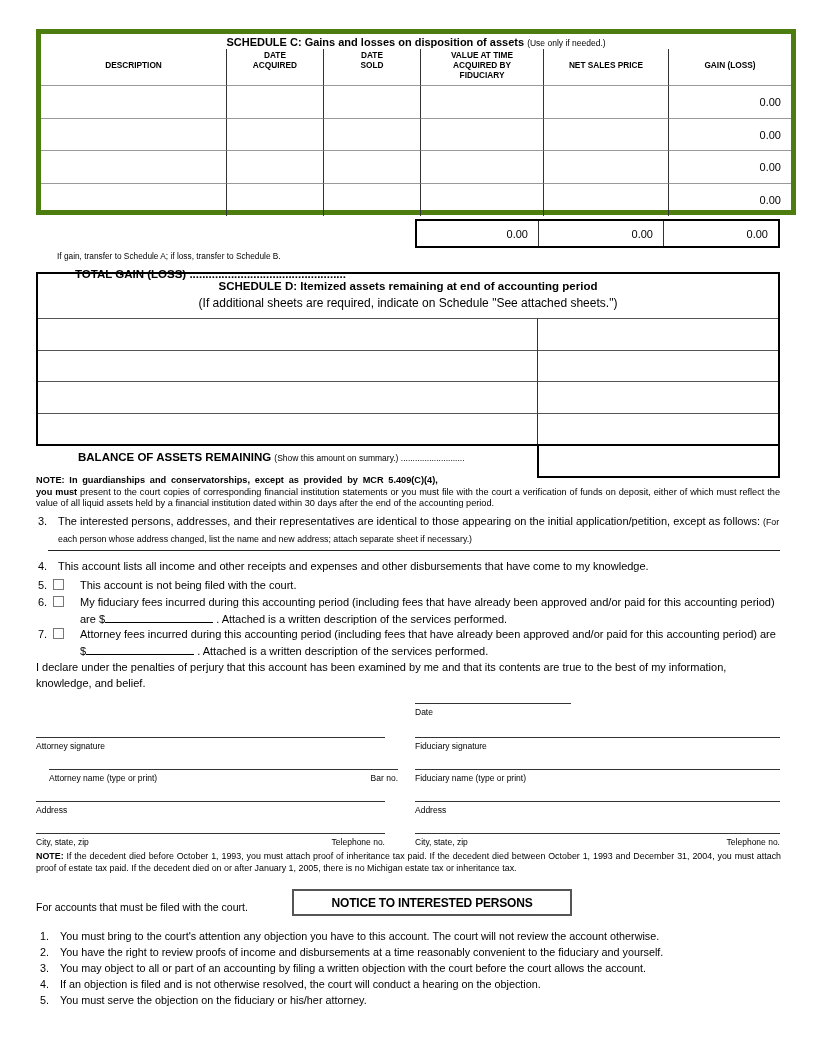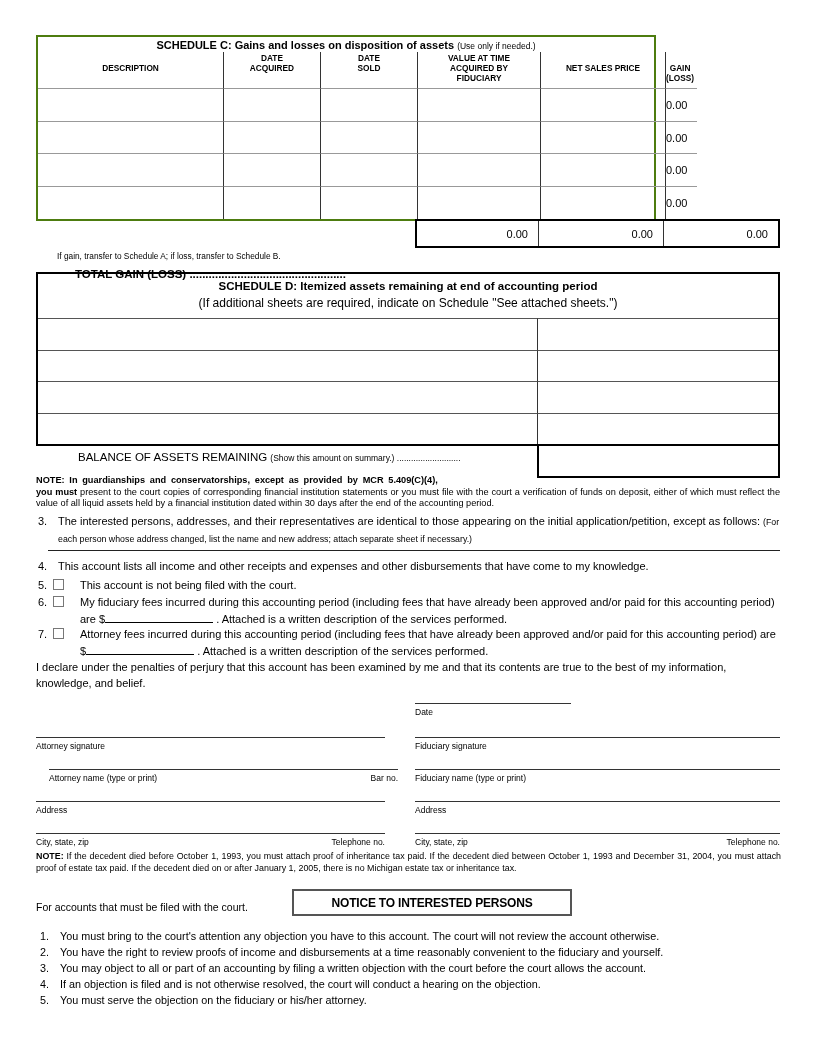--- a/index.html
+++ b/index.html
@@ -2,21 +2,21 @@
 <html><head>
 <meta charset="utf-8">
 <style>
   * { margin:0; padding:0; box-sizing:border-box; }
   html,body { background:#fff; }
   body { font-family:"Liberation Sans", sans-serif; color:#000; }
   .page { position:relative; width:816px; height:1056px; background:#ffffff; overflow:hidden; }
   .abs { position:absolute; }
 
   
-  #sc-box { left:36px; top:35px; width:620px; height:186px; border:2px solid #4d7c0f; }
+  #sc-box { left:36px; top:29px; width:760px; height:186px; border:5px solid #4d7c0f; }
   .sc-title { height:15px; padding-top:2px; text-align:center; font-size:11px; line-height:12px; white-space:nowrap; }
   .sc-title .t { font-weight:bold; }
   .sc-title .small { font-size:8.5px; font-weight:normal; }
   .sc-grid { display:grid; grid-template-columns:185px 97px 97px 123px 125px 1fr; }
   .sc-head { height:36px; }
   .sc-head > div { border-left:1.2px solid #333; font-size:8.3px; font-weight:bold; text-align:center; line-height:9.8px; padding-top:2px; }
   .sc-head > div:first-child { border-left:none; }
   .sc-head > div.mid { padding-top:12px; }
   .sc-body { grid-auto-rows:32.7px; }
   .sc-body > div { border-left:1.2px solid #333; border-top:1px solid #999; }
@@ -32,21 +32,21 @@
   
   #sd-box { left:36px; top:272px; width:744px; height:174px; border:2px solid #000; }
   .sd-head { height:44px; text-align:center; }
   .sd-title { font-size:11.5px; font-weight:bold; padding-top:6px; }
   .sd-sub { font-size:12px; padding-top:4px; }
   .sd-grid { display:grid; grid-template-columns:499px 1fr; grid-auto-rows:31.5px; }
   .sd-grid > div { border-top:1px solid #555; }
   .sd-grid > div.amt { border-left:1.2px solid #333; }
   #sd-balance-box { left:537px; top:446px; width:243px; height:32px; border:2px solid #000; border-top:none; }
   #sd-balance-label { left:57px; top:451px; font-size:11.5px; white-space:nowrap; }
-  #sd-balance-label .b { font-weight:normal;padding-left:21px; }
+  #sd-balance-label .b { font-weight:bold;padding-left:21px; }
   #sd-balance-label .small { font-size:8.5px; }
 
   
   #guard-note-bold { left:36px; top:475px; width:505px; font-size:9.2px; font-weight:bold; word-spacing:2.2px; white-space:nowrap; }
   #guard-note-rest { left:36px; top:487px; width:744px; font-size:9.2px; line-height:11.4px; text-align:justify; }
   #guard-note-rest .b { font-weight:bold; }
 
   .stmt { position:absolute; font-size:11px; line-height:15.8px; }
   .stmt .num { position:absolute; left:2px; top:0; }
   .stmt .note { font-size:8.8px; }

